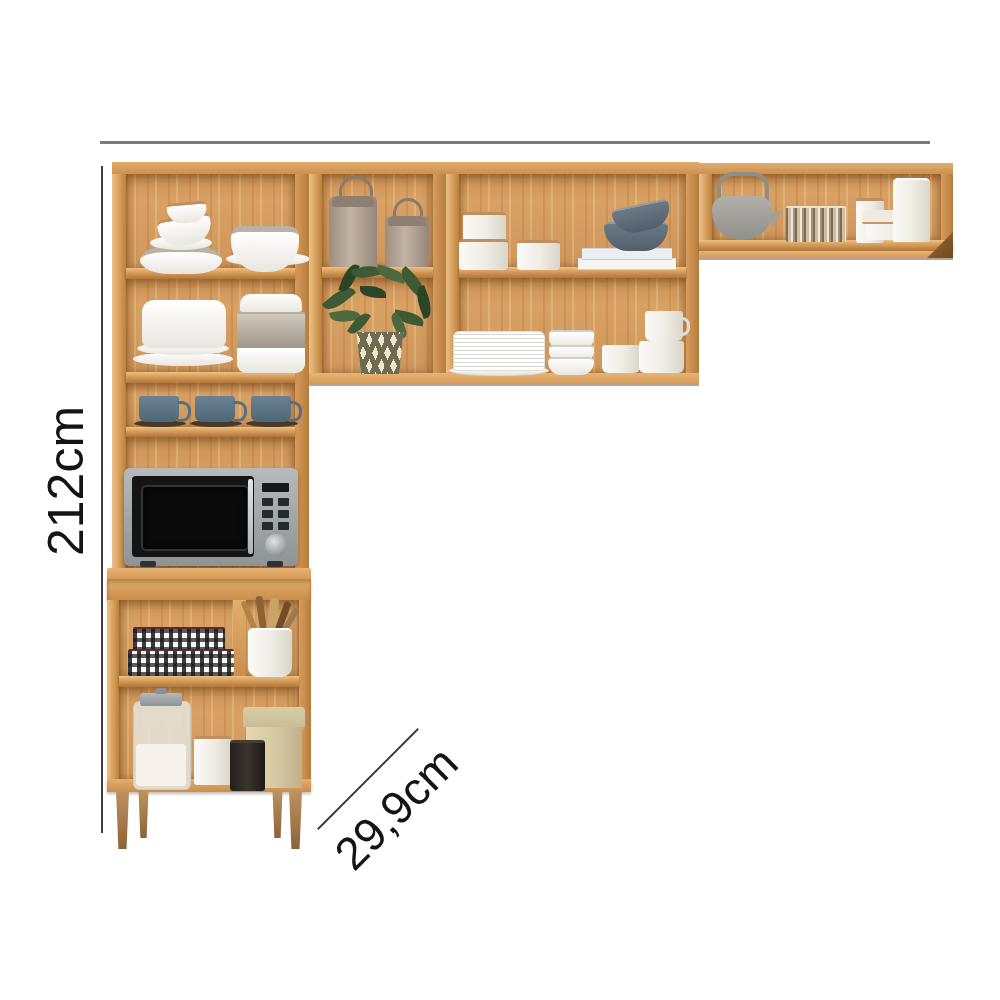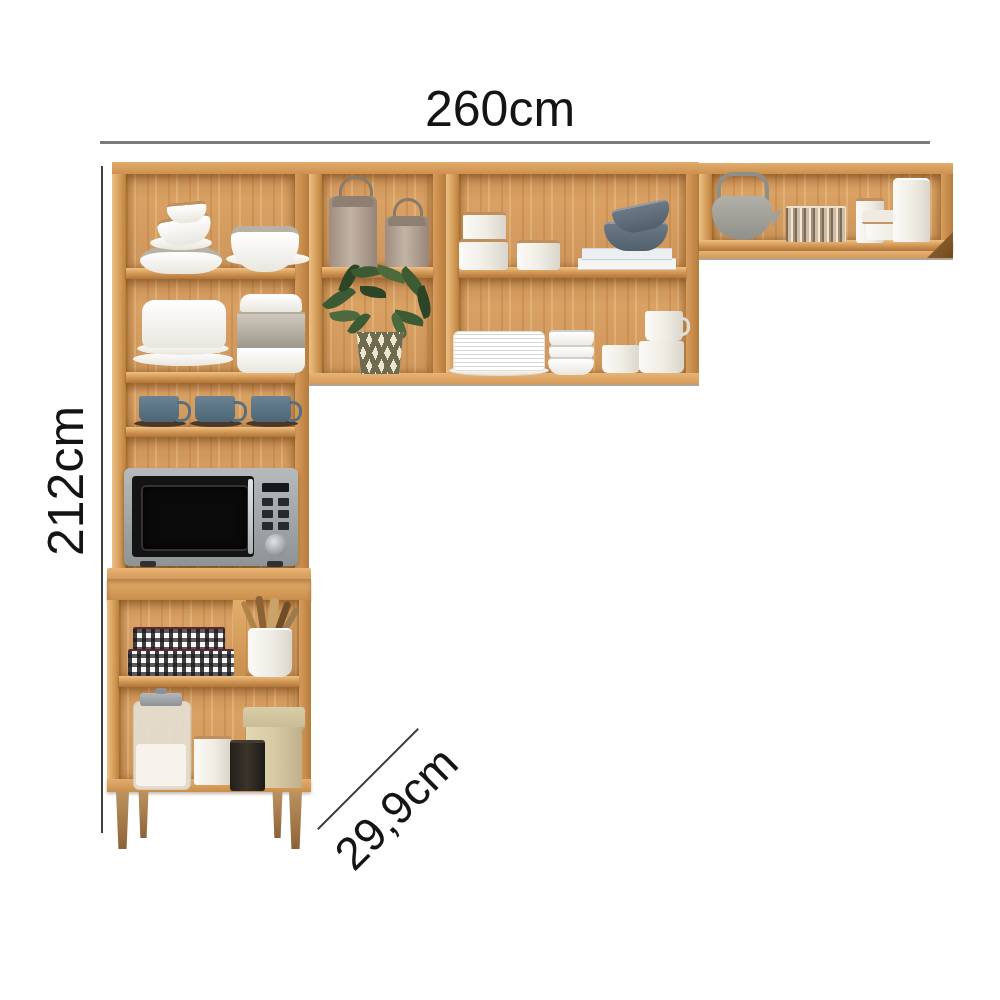--- a/index.html
+++ b/index.html
@@ -69,21 +69,20 @@
   .dim{color:#141414;font-size:50px;white-space:nowrap;}
   .dimline{background:#7b7b7b;}
   .dimline-dark{background:#3f3f3f;}
 </style>
 </head>
 <body>
 
 <div class="stage">
 
   
-  <div class="a dim" style="left:500px;top:80px;transform:translateX(-50%);">260cm</div>
   <div class="a dimline" style="left:100px;top:141px;width:830px;height:3px;"></div>
 
   <div class="a dim" style="left:-14px;top:452px;width:160px;text-align:center;transform:rotate(-90deg);">212cm</div>
   <div class="a dimline-dark" style="left:101px;top:166px;width:2px;height:667px;"></div>
 
   <div class="a dimline-dark" style="left:297px;top:778px;width:142px;height:2px;transform:rotate(-45deg);"></div>
   <div class="a dim" style="left:311px;top:781px;width:170px;text-align:center;font-size:46px;transform:rotate(-45deg);">29,9cm</div>
 
   
   <div class="grp">

